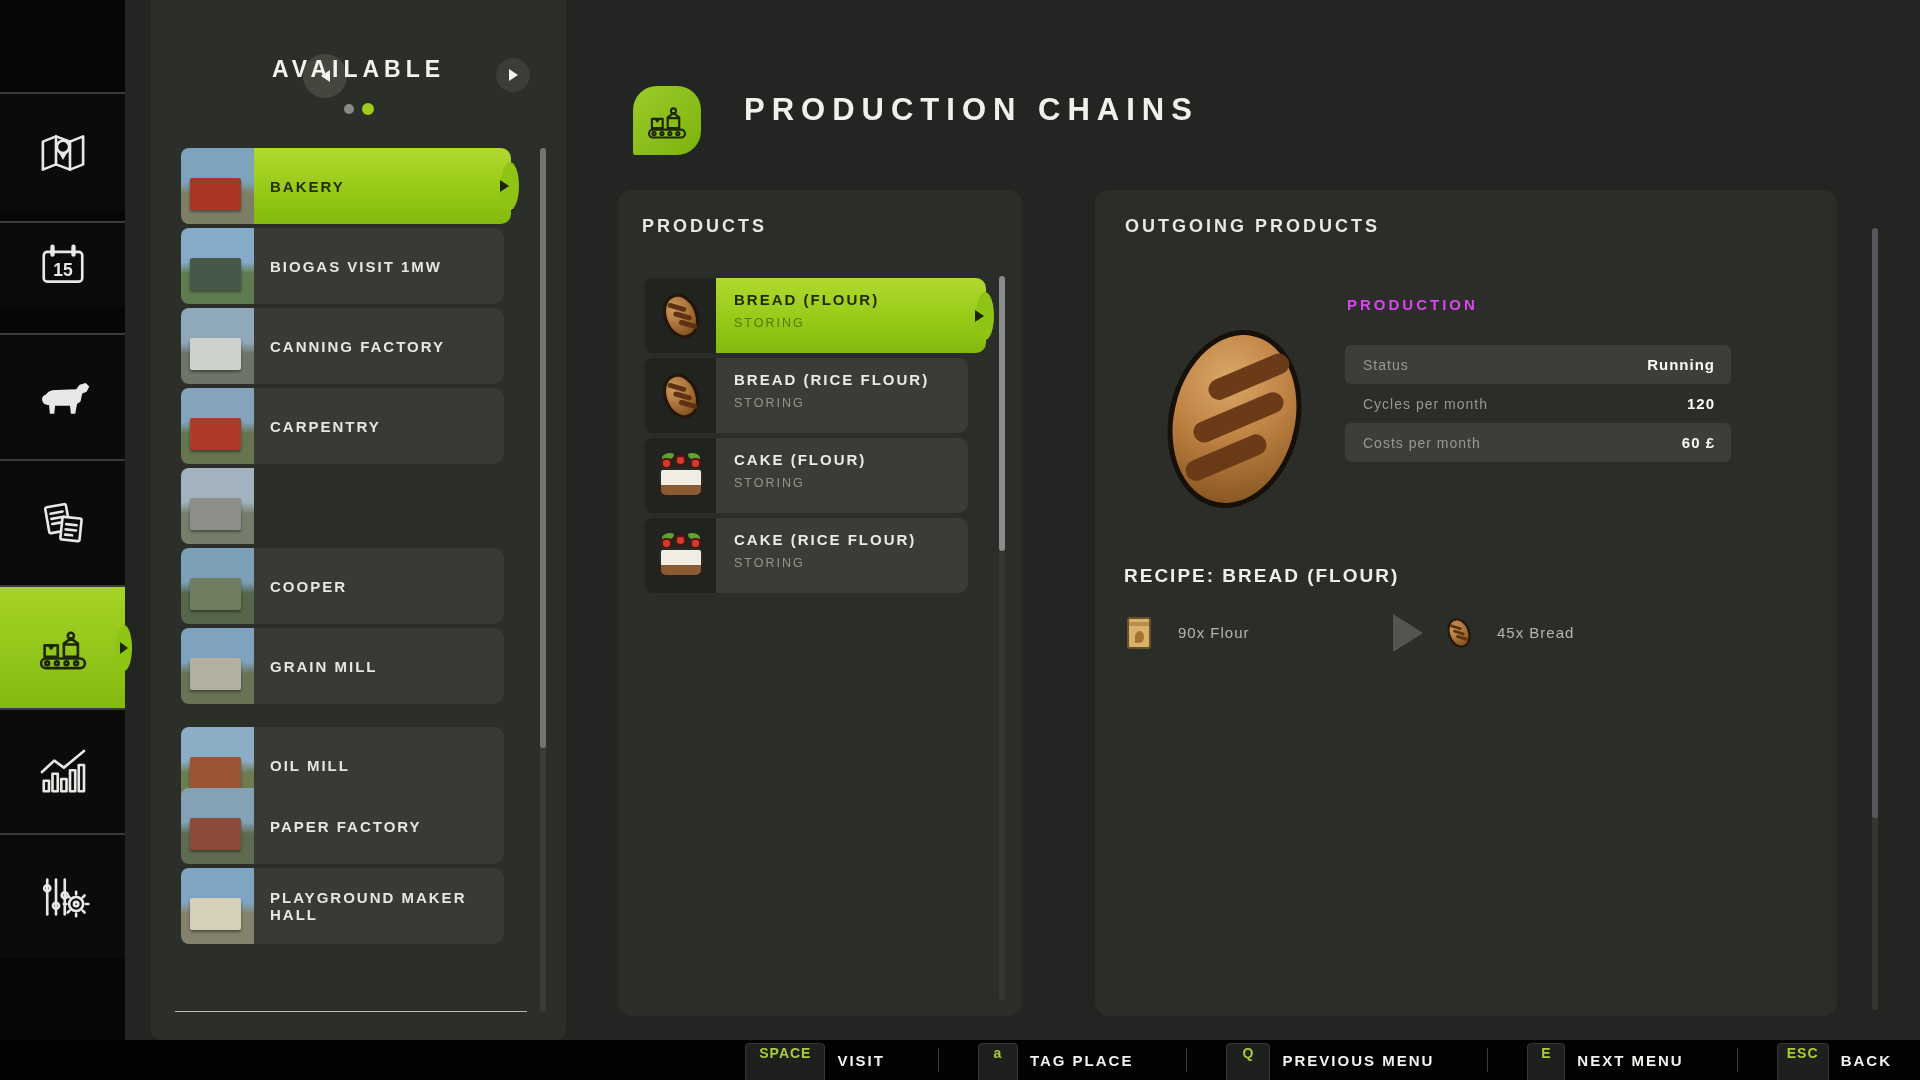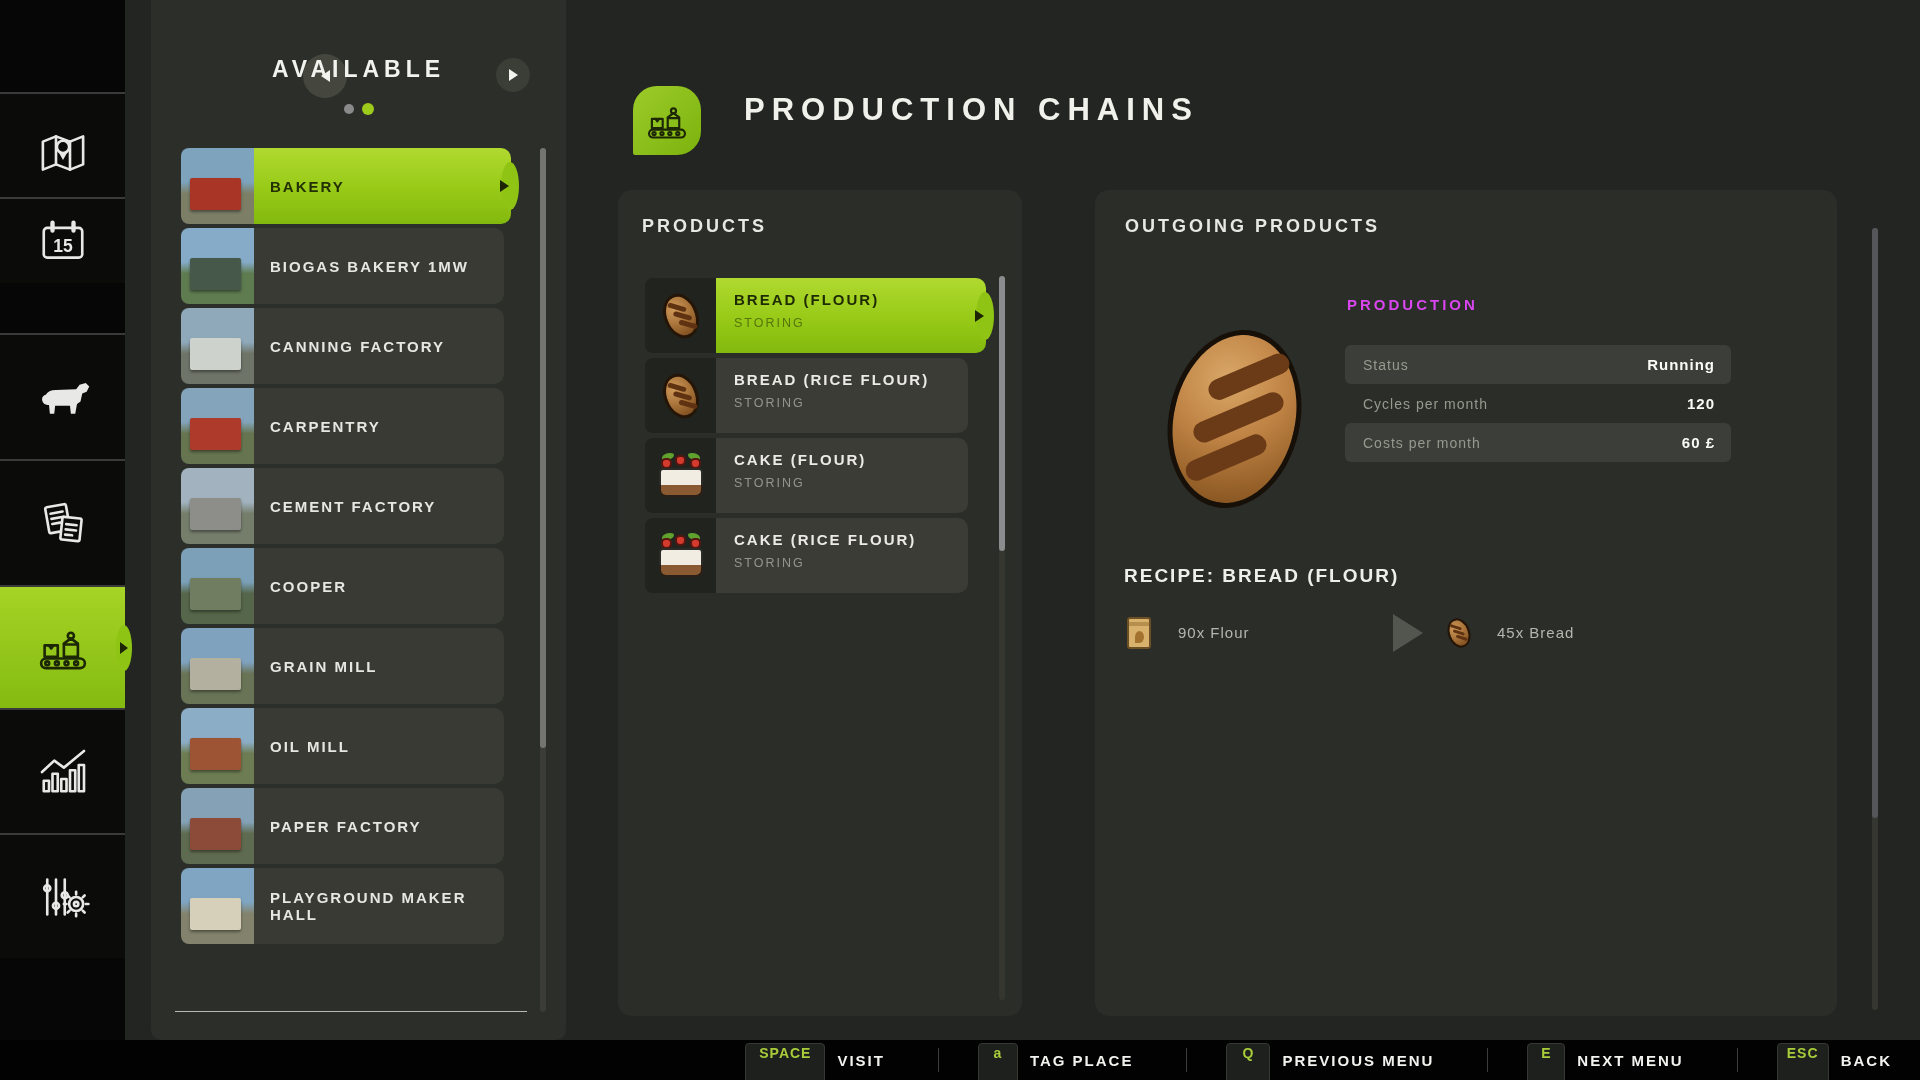--- a/index.html
+++ b/index.html
@@ -132,21 +132,21 @@
 
   <div id="nav-rail">
     <div class="nav" style="top:92px;height:119px;">
       <svg viewBox="0 0 64 64">
         <path d="M9 19 L24 13 L40 19 L55 13 V45 L40 51 L24 45 L9 51 Z"></path>
           <path d="M24 13 V45 M40 19 V51"></path>
         <circle cx="32" cy="25" r="7"></circle>
           <path d="M32 40 L27 31 H37 Z" class="fillpart"></path>
       </svg>
     </div>
-    <div class="nav" style="top:197px;height:86px;">
+    <div class="nav" style="top:221px;height:86px;">
       <svg viewBox="0 0 64 64">
         <rect x="10" y="17" width="44" height="34" rx="4"></rect>
         <path d="M20 11 v9 M44 11 v9" stroke-width="5"></path>
         <text x="32" y="45" text-anchor="middle" font-size="20" font-weight="bold" stroke="none" fill="#e8e8e6">15</text>
       </svg>
     </div>
     <div class="nav" style="top:333px;height:126px;">
       <svg viewBox="0 0 64 64">
         <path class="fillpart" d="M12 29 q-6 3 -3 9 q2 4 7 3 l1 10 h5 l1 -9 h17 l1 9 h5 l2 -11 4 -3 2 -9 5 -2 3 -6 -4 -4 -7 2 -4 5 -23 1 q-9 0 -12 6 z"></path>
       </svg>
@@ -223,21 +223,21 @@
             <span>BAKERY</span>
           <span class="sel-bump"></span>
           <span class="sel-arrow"></span>
           </div>
       </div>
       <div class="b-item" style="top:88px;">
         <div class="b-thumb" style="background: linear-gradient(rgb(133, 171, 200) 0%, rgb(133, 171, 200) 45%, rgb(95, 123, 80) 60%, rgb(95, 123, 80) 100%);">
             <div class="bldg" style="background: rgb(69, 88, 74);"></div>
           </div>
         <div class="b-label">
-            <span>BIOGAS BAKERY 1MW</span>
+            <span>BIOGAS VISIT 1MW</span>
           </div>
       </div>
       <div class="b-item" style="top:168px;">
         <div class="b-thumb" style="background: linear-gradient(rgb(143, 169, 187) 0%, rgb(143, 169, 187) 45%, rgb(110, 116, 104) 60%, rgb(110, 116, 104) 100%);">
             <div class="bldg" style="background: rgb(205, 210, 204);"></div>
           </div>
         <div class="b-label">
             <span>CANNING FACTORY</span>
           </div>
       </div>
@@ -246,41 +246,38 @@
             <div class="bldg" style="background: rgb(173, 58, 42);"></div>
           </div>
         <div class="b-label">
             <span>CARPENTRY</span>
           </div>
       </div>
       <div class="b-item" style="top:328px;">
         <div class="b-thumb" style="background: linear-gradient(rgb(162, 179, 191) 0%, rgb(162, 179, 191) 45%, rgb(117, 125, 107) 60%, rgb(117, 125, 107) 100%);">
             <div class="bldg" style="background: rgb(141, 142, 137);"></div>
           </div>
-        <div class="b-label">
-            <span>CEMENT FACTORY</span>
-          </div>
       </div>
       <div class="b-item" style="top:408px;">
         <div class="b-thumb" style="background: linear-gradient(rgb(123, 160, 184) 0%, rgb(123, 160, 184) 45%, rgb(85, 102, 74) 60%, rgb(85, 102, 74) 100%);">
             <div class="bldg" style="background: rgb(113, 125, 96);"></div>
           </div>
         <div class="b-label">
             <span>COOPER</span>
           </div>
       </div>
       <div class="b-item" style="top:488px;">
         <div class="b-thumb" style="background: linear-gradient(rgb(127, 162, 191) 0%, rgb(127, 162, 191) 45%, rgb(105, 116, 87) 60%, rgb(105, 116, 87) 100%);">
             <div class="bldg" style="background: rgb(179, 176, 160);"></div>
           </div>
         <div class="b-label">
             <span>GRAIN MILL</span>
           </div>
       </div>
-      <div class="b-item" style="top:568px;">
+      <div class="b-item" style="top:587px;">
         <div class="b-thumb" style="background: linear-gradient(rgb(140, 173, 198) 0%, rgb(140, 173, 198) 45%, rgb(109, 124, 82) 60%, rgb(109, 124, 82) 100%);">
             <div class="bldg" style="background: rgb(157, 84, 52);"></div>
           </div>
         <div class="b-label">
             <span>OIL MILL</span>
           </div>
       </div>
       <div class="b-item" style="top:648px;">
         <div class="b-thumb" style="background: linear-gradient(rgb(132, 161, 182) 0%, rgb(132, 161, 182) 45%, rgb(95, 107, 80) 60%, rgb(95, 107, 80) 100%);">
             <div class="bldg" style="background: rgb(140, 74, 56);"></div>

